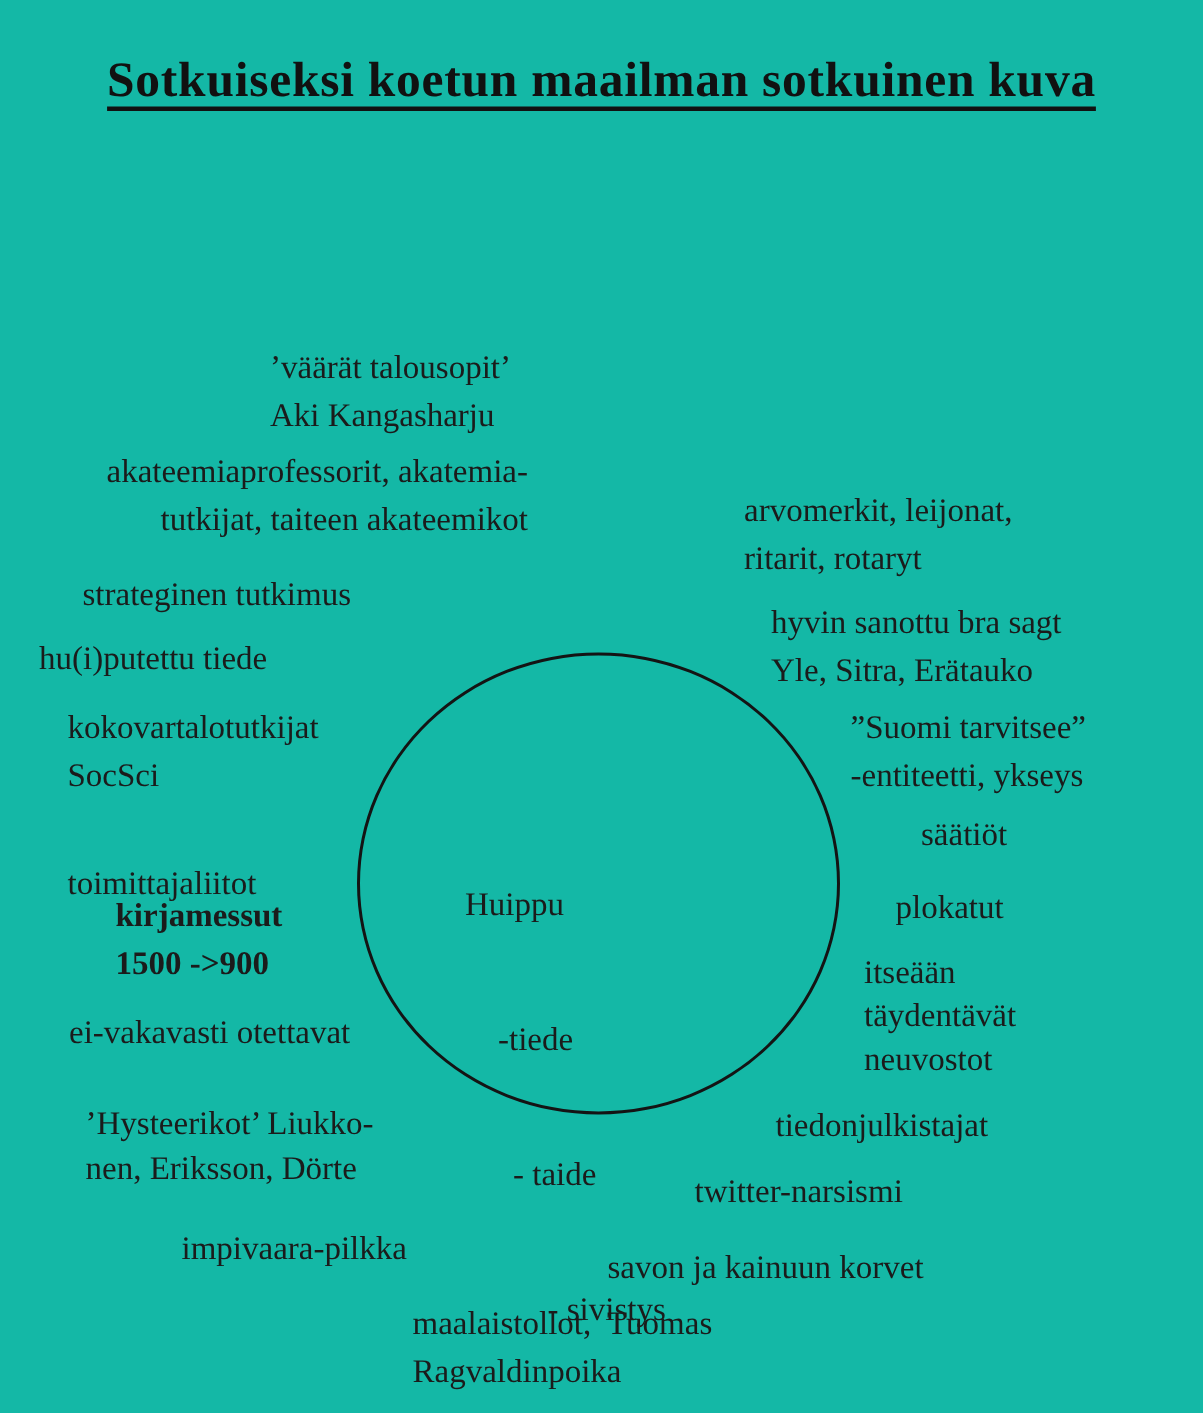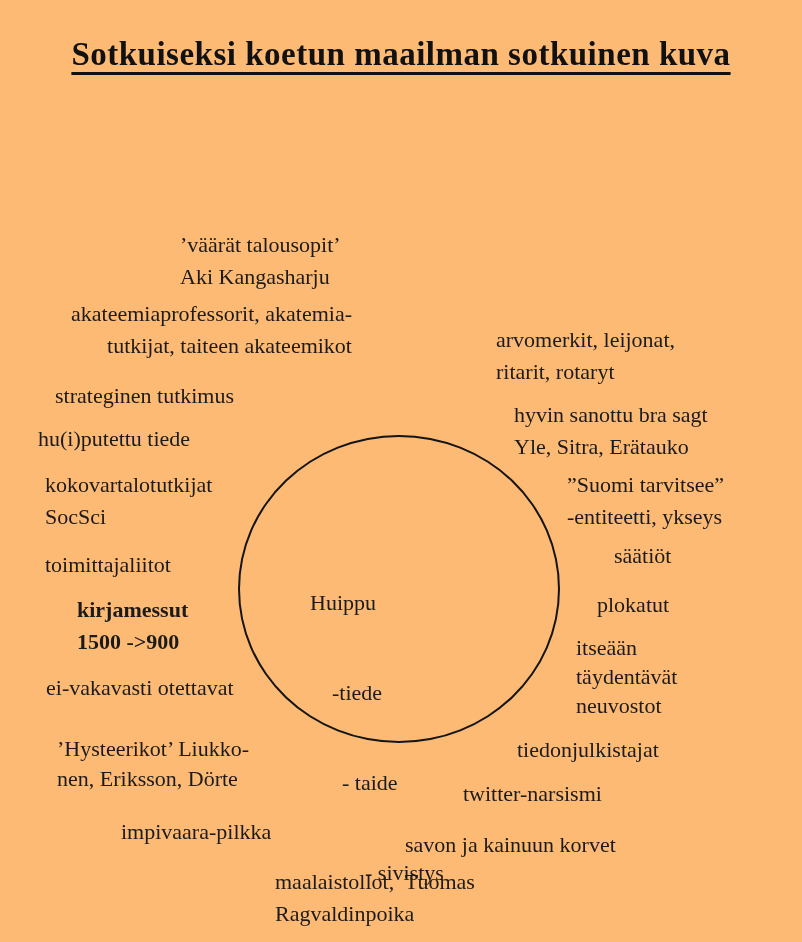--- a/index.html
+++ b/index.html
@@ -4,21 +4,21 @@
 <style>
   html, body {
     margin: 0;
     padding: 0;
     background: #ffffff;
   }
   .canvas {
     position: relative;
     width: 802px;
     height: 942px;
-    background: #fdba74;
+    background: #14b8a6;
     font-family: "Liberation Serif", "DejaVu Serif", serif;
     color: #1b1b1b;
     overflow: hidden;
   }
   .title {
     position: absolute;
     top: 36px;
     left: 0;
     width: 802px;
     margin: 0;
@@ -69,29 +69,29 @@
 
   <h1 class="title">Sotkuiseksi koetun maailman sotkuinen kuva</h1>
 
   <div class="label" style="left:180px; top:229px;">’väärät talousopit’
 Aki Kangasharju</div>
   <div class="label" style="left:71px; top:298px;text-align:right;">akateemiaprofessorit, akatemia-
 tutkijat, taiteen akateemikot</div>
   <div class="label" style="left:496px; top:324px;">arvomerkit, leijonat,
 ritarit, rotaryt</div>
   <div class="label" style="left:55px; top:380px;">strateginen tutkimus</div>
-  <div class="label" style="left:38px; top:423px;">hu(i)putettu tiede</div>
+  <div class="label" style="left:26px; top:423px;">hu(i)putettu tiede</div>
   <div class="label" style="left:514px; top:399px;">hyvin sanottu bra sagt
 Yle, Sitra, Erätauko</div>
   <div class="label" style="left:45px; top:469px;">kokovartalotutkijat
 SocSci</div>
   <div class="label" style="left:567px; top:469px;">”Suomi tarvitsee”
 -entiteetti, ykseys</div>
   <div class="label" style="left:614px; top:540px;">säätiöt</div>
-  <div class="label" style="left:45px; top:549px;text-align:right;">toimittajaliitot</div>
+  <div class="label" style="left:45px; top:573px;text-align:right;">toimittajaliitot</div>
   <div class="label" style="left:77px; top:594px;font-weight:bold;">kirjamessut
 1500 -&gt;900</div>
   <div class="label" style="left:597px; top:589px;">plokatut</div>
   <div class="label" style="left:576px; top:633px; line-height:29px;">itseään
 täydentävät
 neuvostot</div>
   <div class="label" style="left:46px; top:672px;">ei-vakavasti otettavat</div>
   <div class="label" style="left:57px; top:734px; line-height:30px;">’Hysteerikot’ Liukko-
 nen, Eriksson, Dörte</div>
   <div class="label" style="left:517px; top:734px;">tiedonjulkistajat</div>

